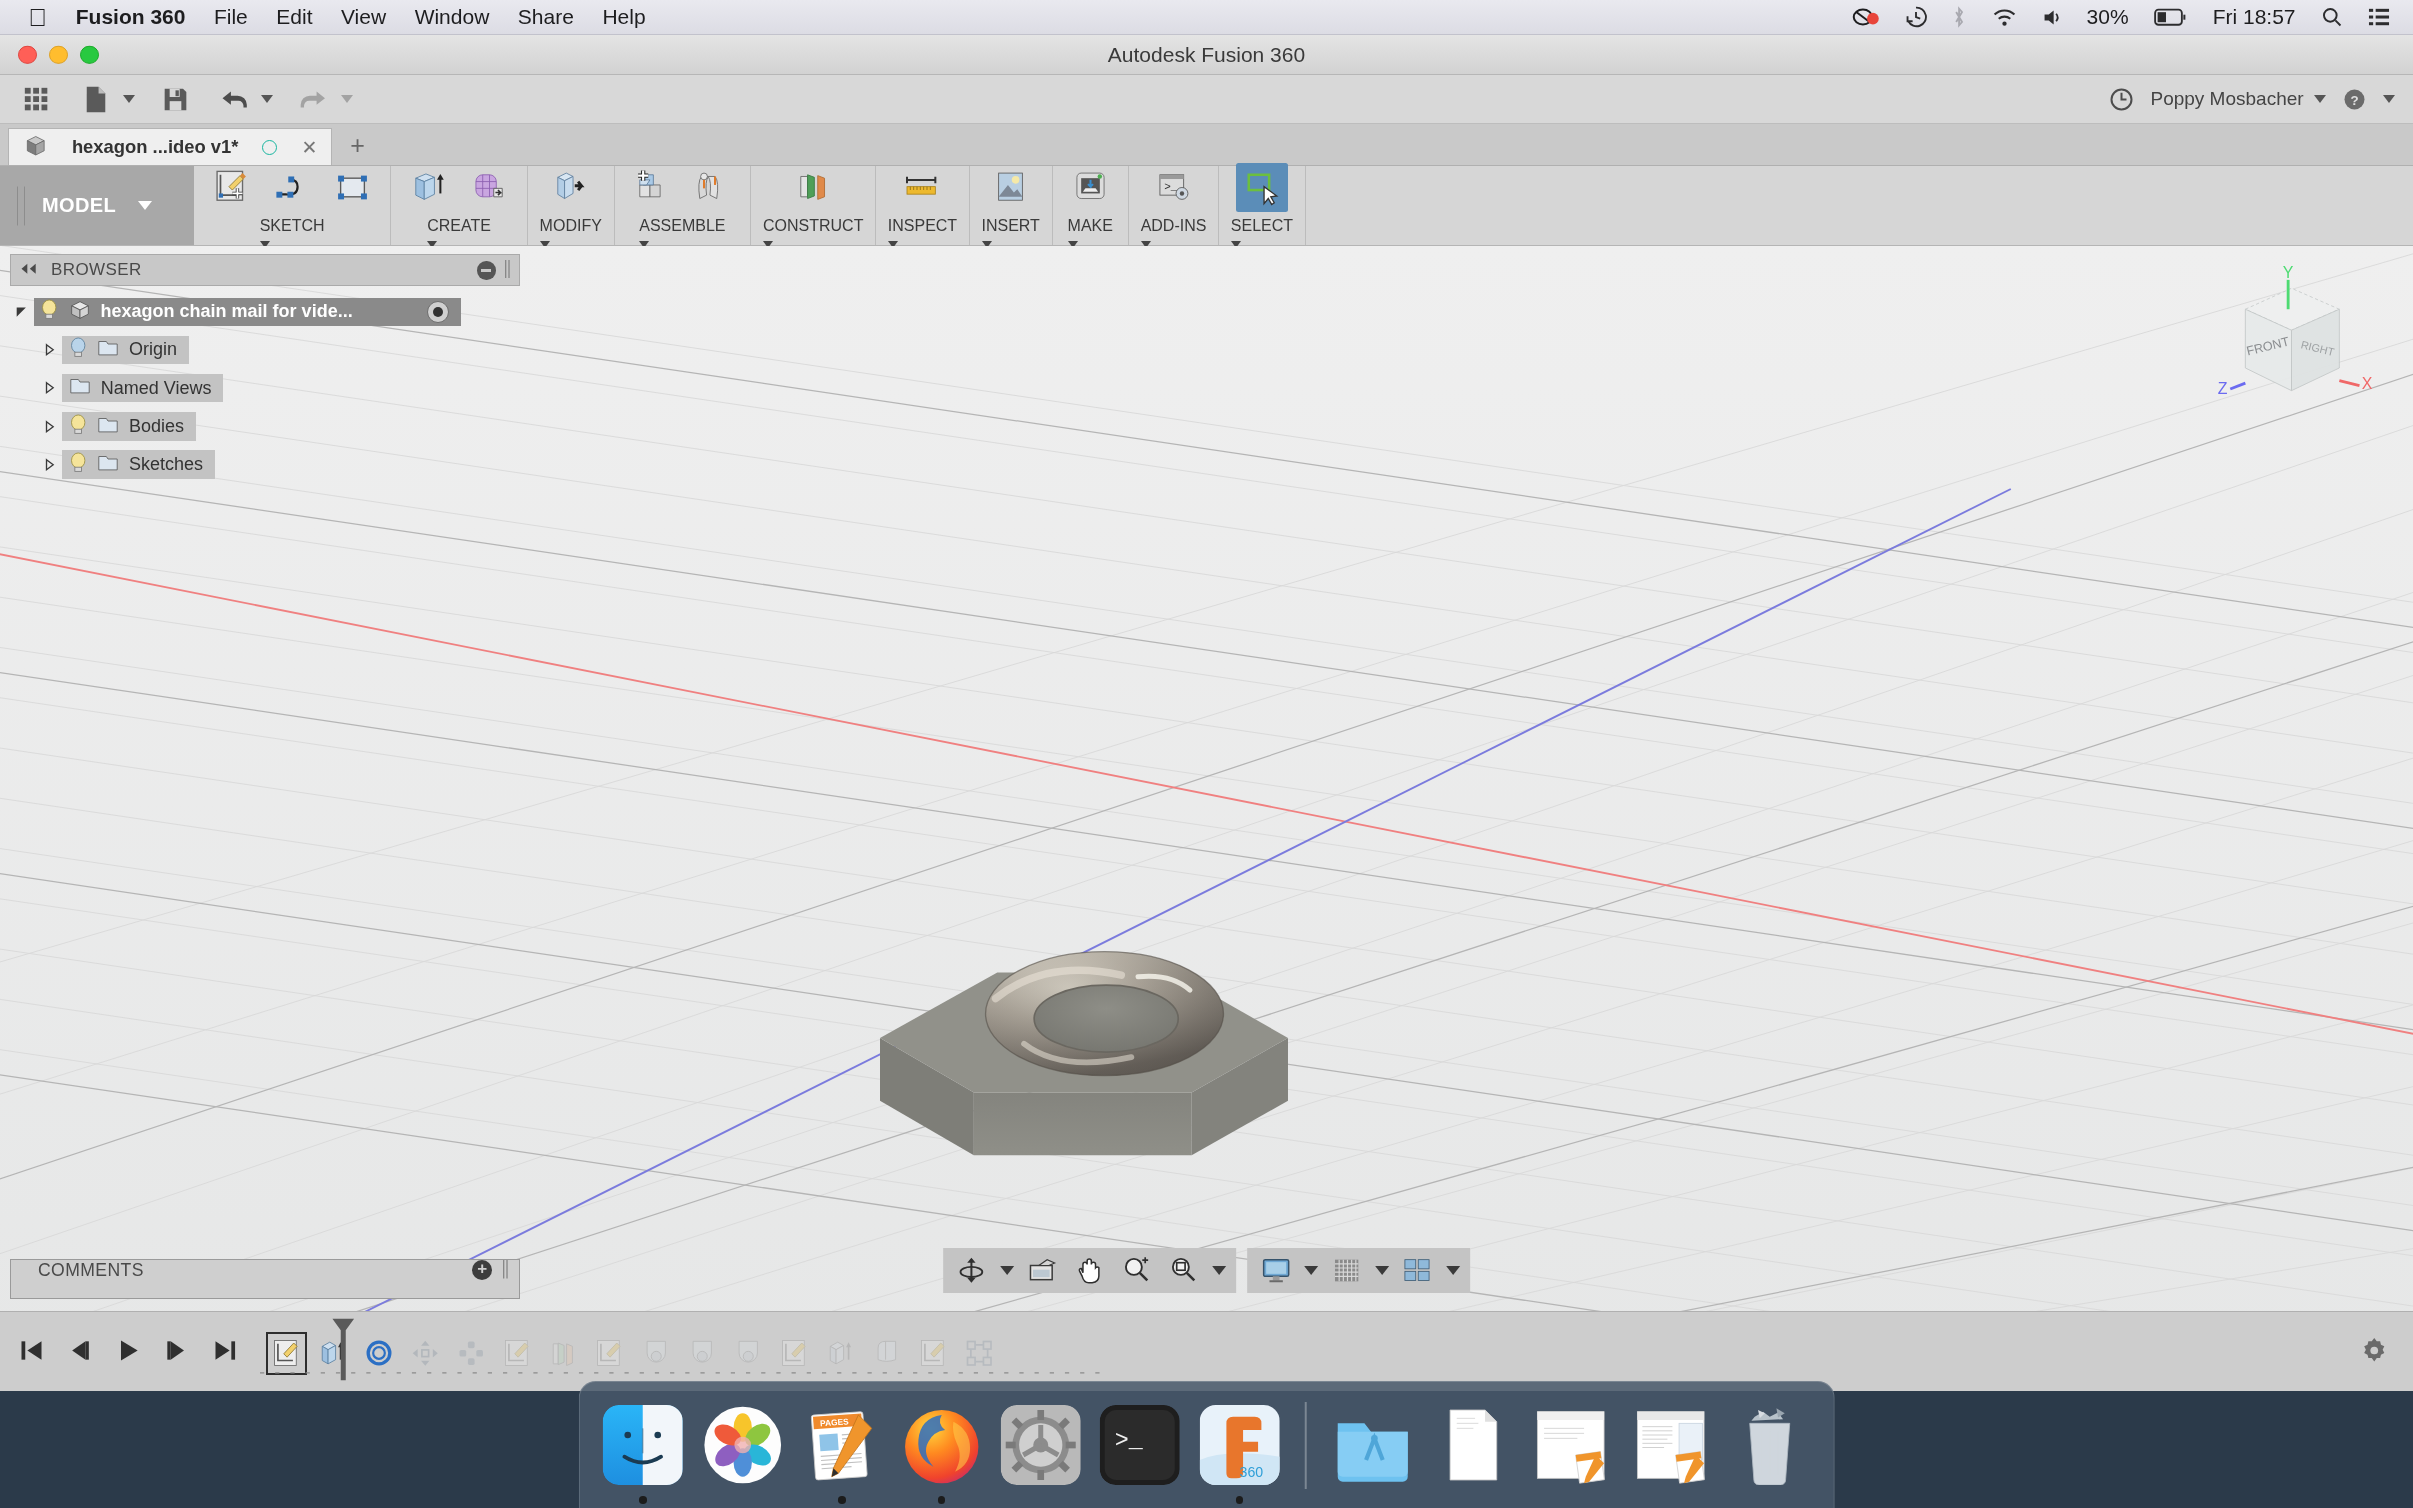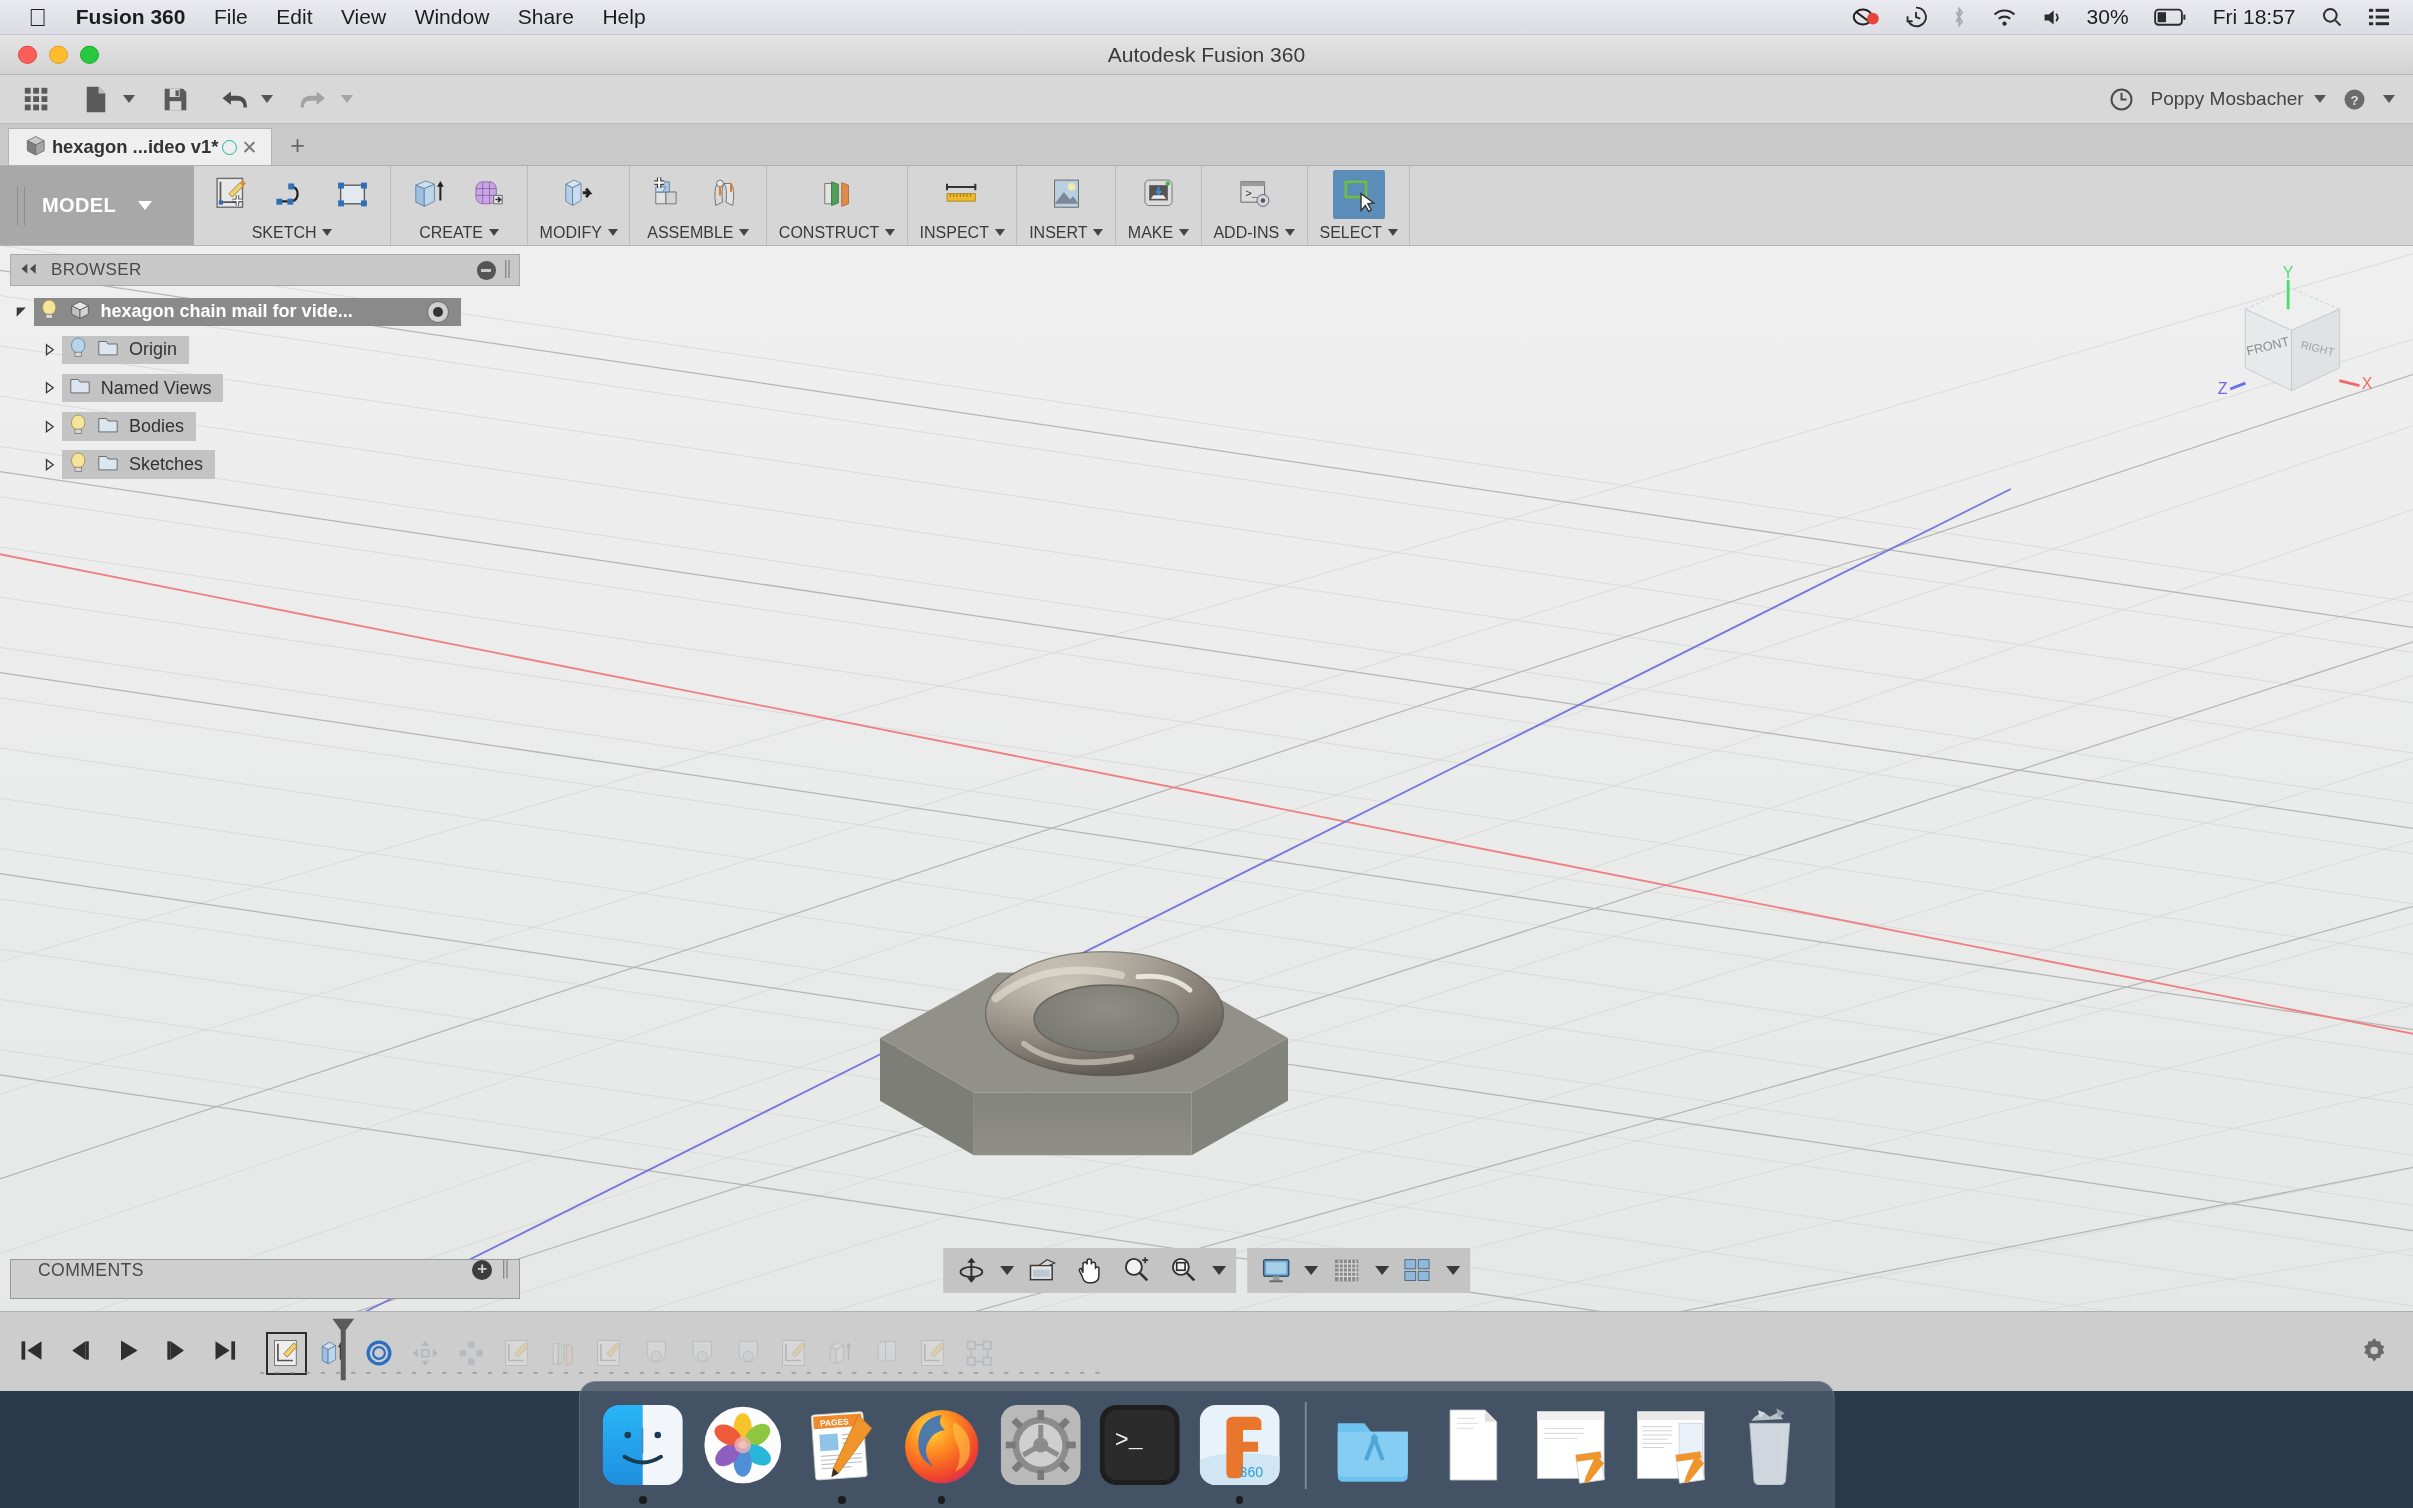--- a/index.html
+++ b/index.html
@@ -43,21 +43,21 @@
     justify-content:center; }
   .caret { width:0;height:0;border-left:6.7px solid transparent;
     border-right:6.7px solid transparent;border-top:8.4px solid #555; }
   .qat-right { margin-left:auto; display:flex; align-items:center; gap:10px; }
   .user-name { font-size:19px; color:#444; }
 
   
   #tabstrip { height:42px; background:#c9c9c9; display:flex;
     align-items:flex-end; flex:none; border-bottom:0.8px solid #b0b0b0; }
   .doc-tab { height:37px; background:#efefef; border:0.8px solid #b4b4b4;
-    border-bottom:none; display:flex; align-items:center; gap:4px;
+    border-bottom:none; display:flex; align-items:center; gap:24px;
     padding:0 13.4px 0 15px; margin-left:8.4px; }
   .doc-tab .label { font-size:18.4px; color:#333; font-weight:bold; }
   .tab-dot { width:15px; height:15px; border-radius:50%;
     border:1.7px solid #19b6a0; }
   .tab-x { font-size:19px; color:#777; }
   .tab-plus { font-size:25px; color:#666; padding:0 18.4px; margin-bottom:5px; }
 
   
   #ribbon { height:80px; background:#d6d6d6; display:flex; flex:none;
     border-bottom:0.8px solid #b5b5b5; }
@@ -70,22 +70,22 @@
     letter-spacing:0.4px; }
   .caret-w { width:0;height:0;border-left:7.5px solid transparent;
     border-right:7.5px solid transparent;border-top:9.2px solid #fff; }
   .rgroup { display:flex; flex-direction:column; align-items:center;
     justify-content:center; padding:0 11.7px; border-right:0.8px solid #bcbcbc;
     position:relative; }
   .ricons { display:flex; align-items:center; gap:8.4px; height:49px; }
   .rtool { width:52px; height:49px; display:flex; align-items:center;
     justify-content:center; }
   .rtool.active { background:#5b8db8; border-radius:2.5px; }
-  .rlabel { font-size:16px; color:#3a3a3a; display:flex; align-items:center;
-    gap:5.9px; margin-top:5px; }
+  .rlabel { font-size:16px; color:#3a3a3a; display:flex; align-items:flex-start;
+    gap:5.9px; margin-top:5px;flex-direction:column; }
   .caret-s { width:0;height:0;border-left:5.9px solid transparent;
     border-right:5.9px solid transparent;border-top:7.5px solid #444; }
 
   
   #canvas { flex:1; position:relative; overflow:hidden; background:#eceded; }
   #grid { position:absolute; inset:0; }
 
   
   #browser { position:absolute; left:10px; top:8.4px; width:510px; z-index:6; }
   #browser-head { height:32px; background:#c8c8c8; border:0.8px solid #aaa;

